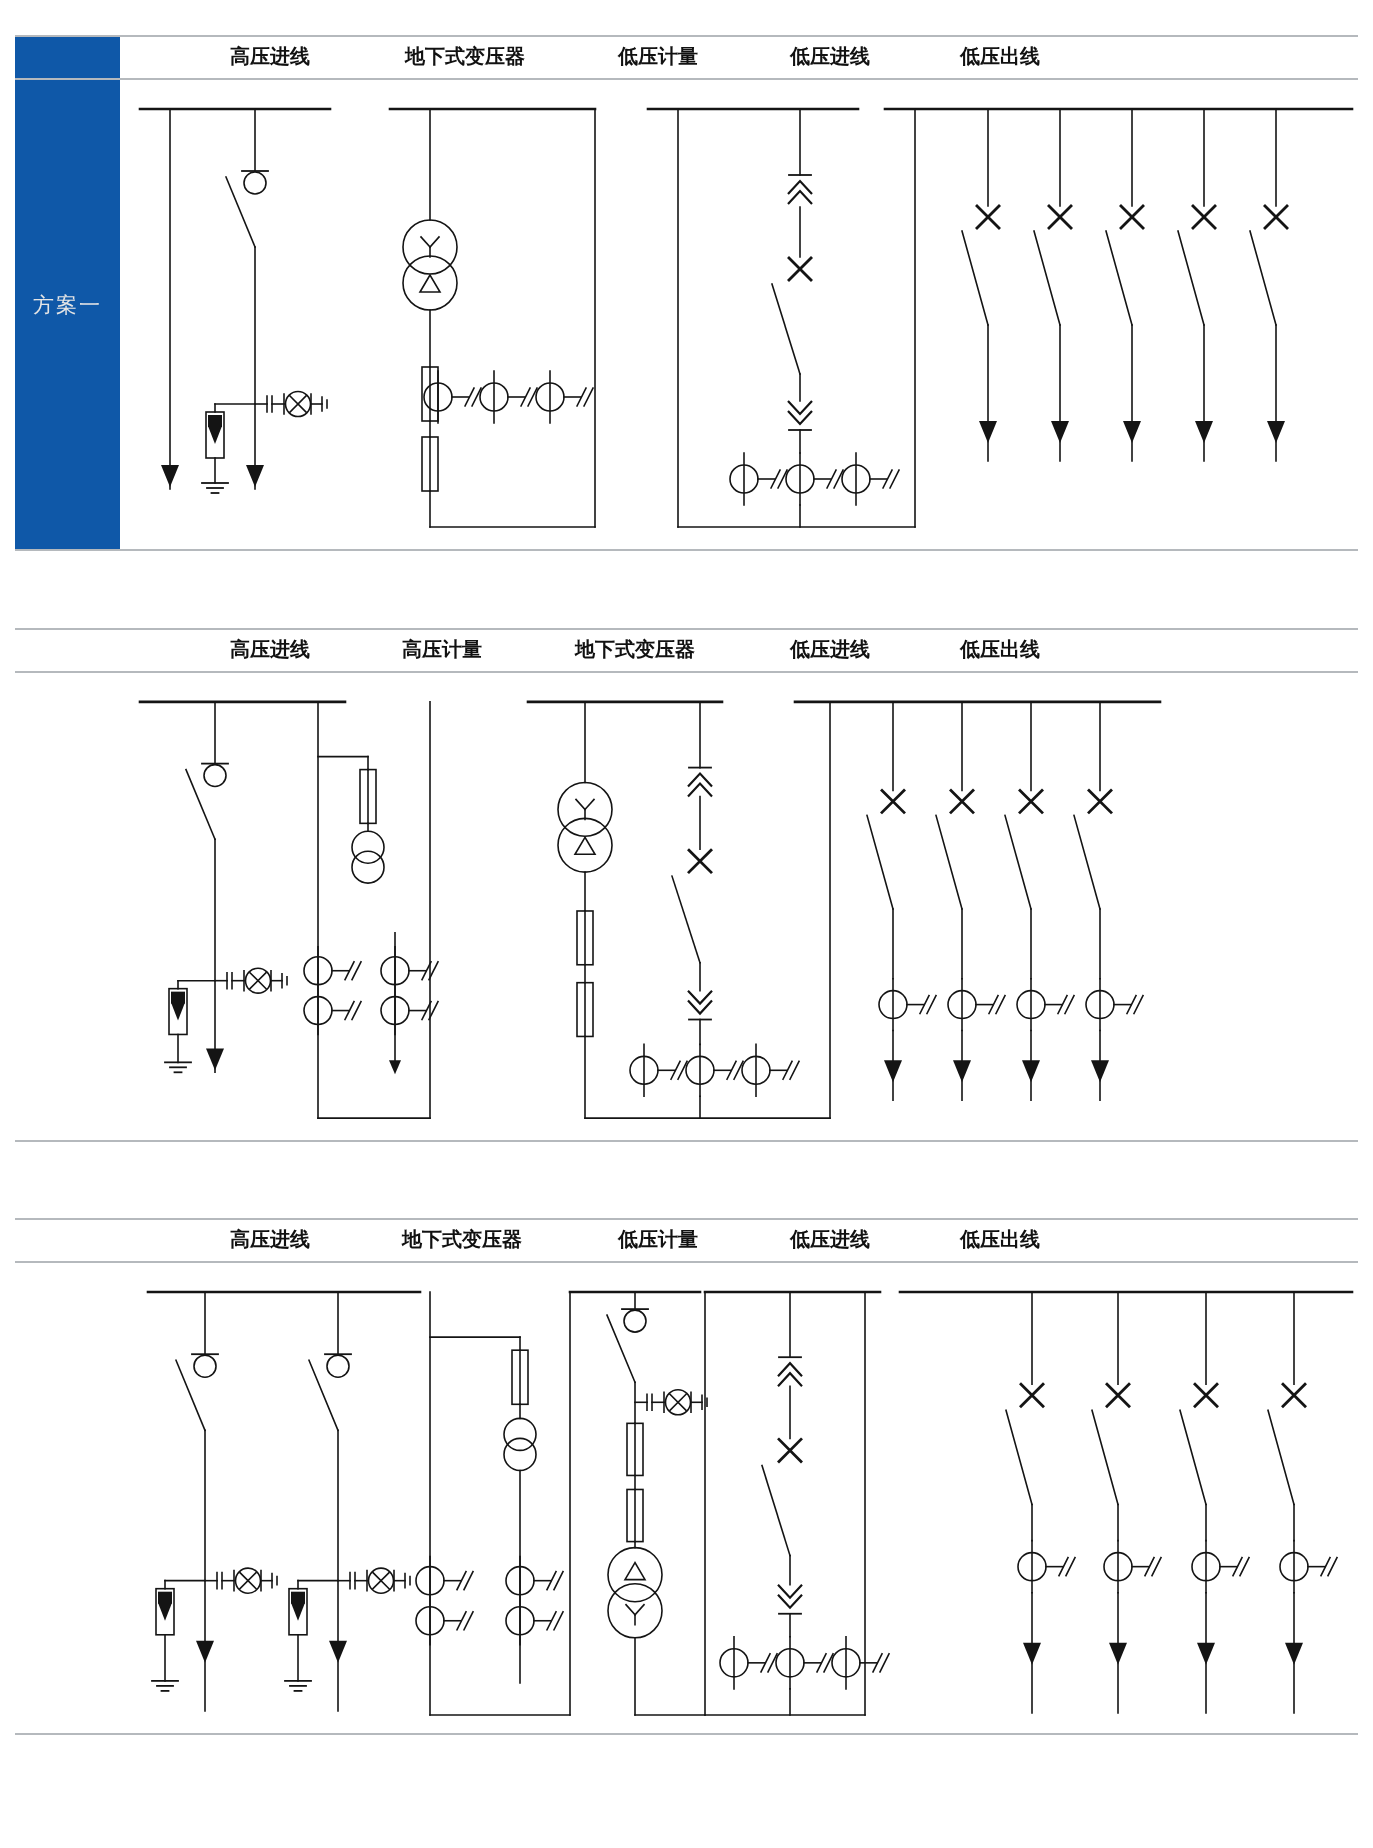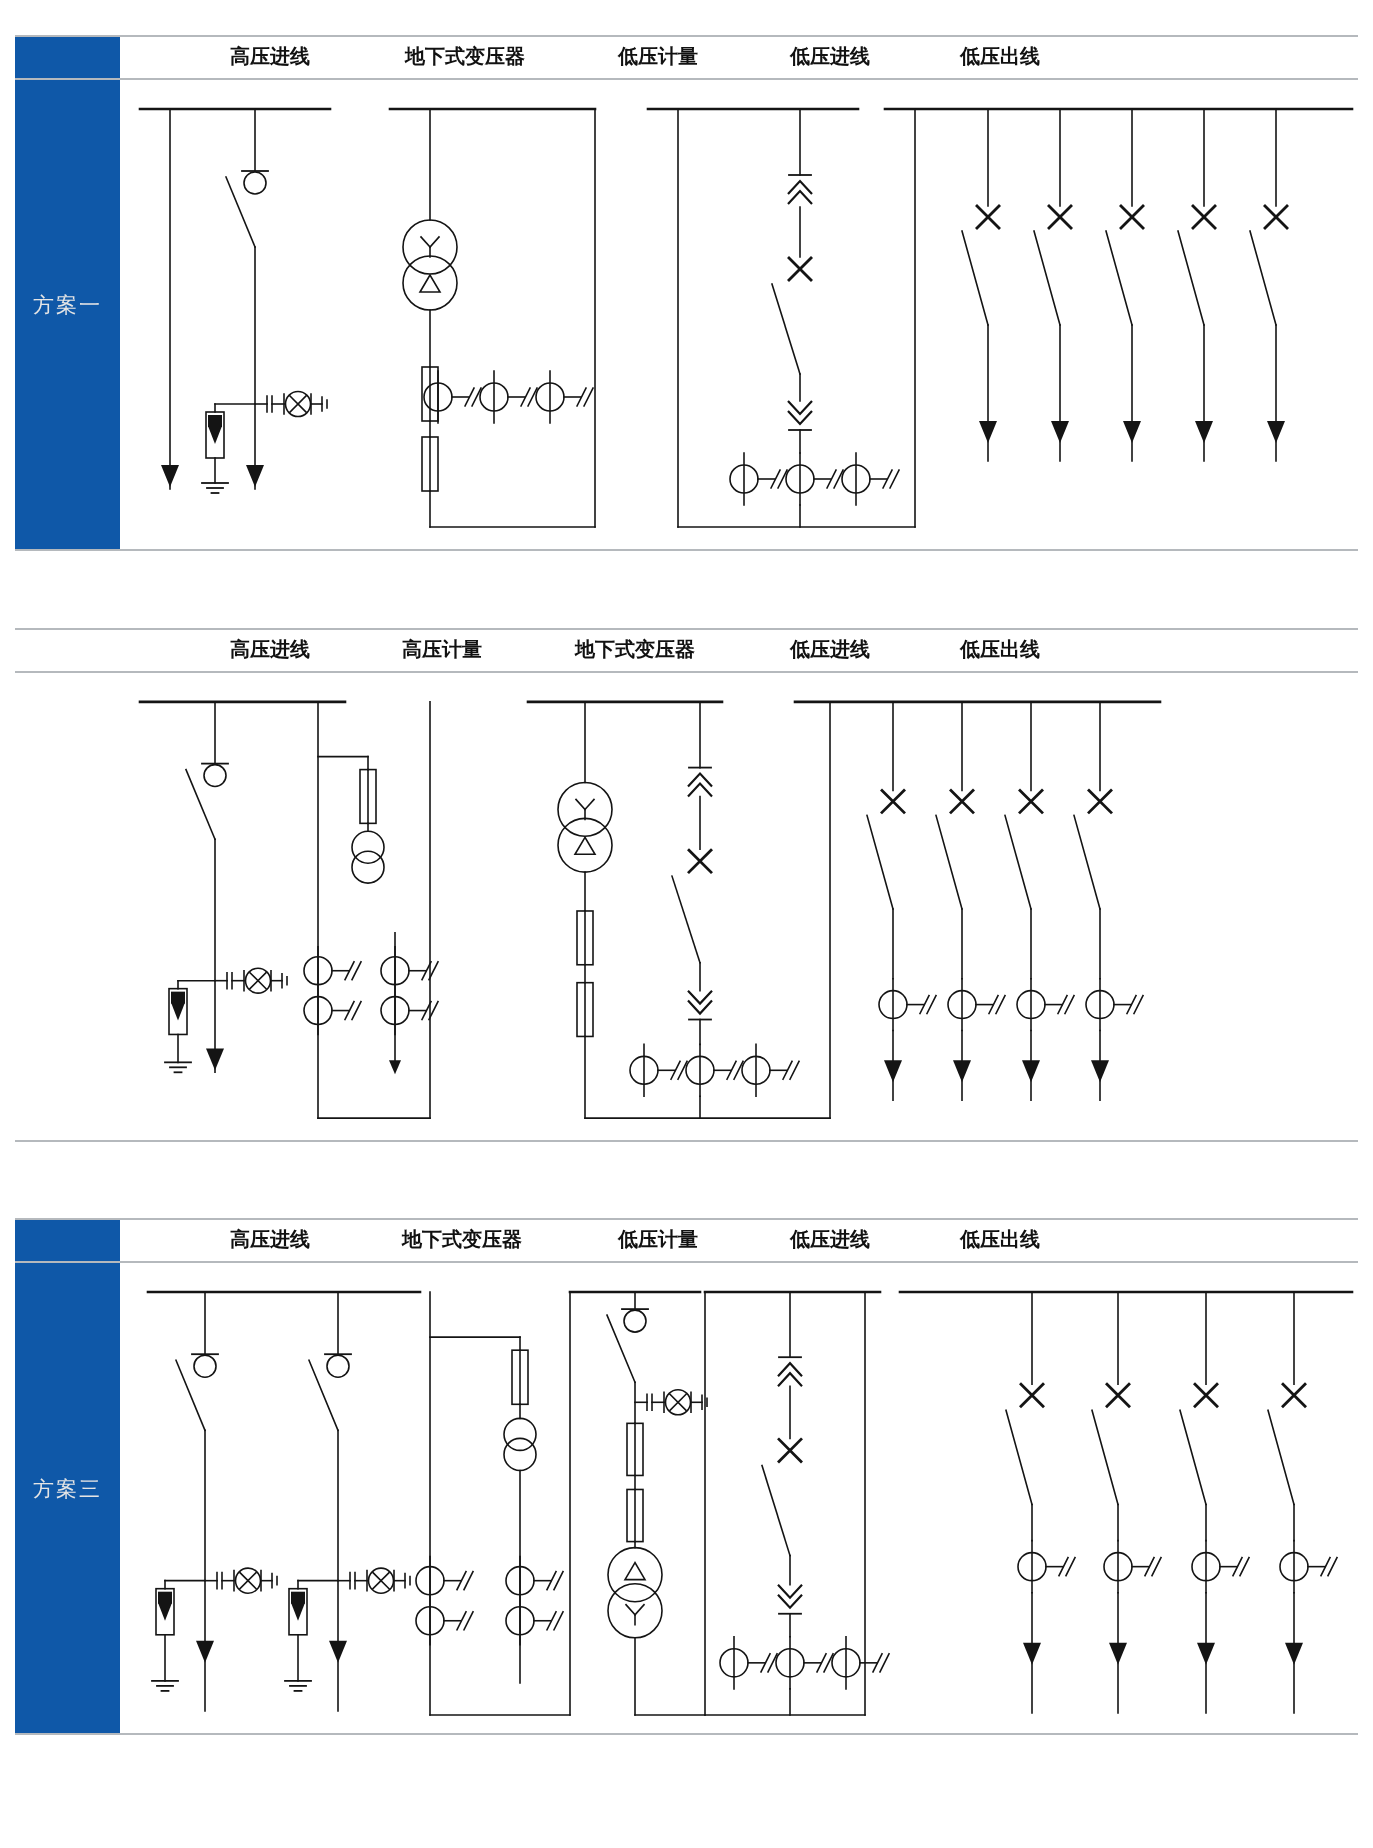--- a/index.html
+++ b/index.html
@@ -334,23 +334,20 @@
       <line x1="1127" y1="343" x2="1136" y2="325" stroke="#141414" stroke-width="1.6" stroke-linecap="square"></line>
       <line x1="1134" y1="343" x2="1143" y2="325" stroke="#141414" stroke-width="1.6" stroke-linecap="square"></line>
       <line x1="1100" y1="360" x2="1100" y2="430" stroke="#141414" stroke-width="1.6" stroke-linecap="square"></line>
       <polygon points="1091,390 1109,390 1100,412" fill="#141414"></polygon>
     </svg>
   <div class="divline bottom"></div>
 </section>
 
 <section class="scheme" style="top:1218px;height:517px;">
   <div class="divline top"></div>
-  <div class="sidebar">
-    <span>方案三</span>
-  </div>
   <div class="header">
     <div class="col-title" style="left:150px">高压进线</div>
     <div class="col-title" style="left:342px">地下式变压器</div>
     <div class="col-title" style="left:538px">低压计量</div>
     <div class="col-title" style="left:710px">低压进线</div>
     <div class="col-title" style="left:880px">低压出线</div>
   </div>
   <div class="divline head"></div>
   <svg id="svg3" class="diagram" width="1373" height="473" viewBox="0 0 1373 472" preserveAspectRatio="none">
       <line x1="148" y1="30" x2="420" y2="30" stroke="#141414" stroke-width="2.6" stroke-linecap="square"></line>

